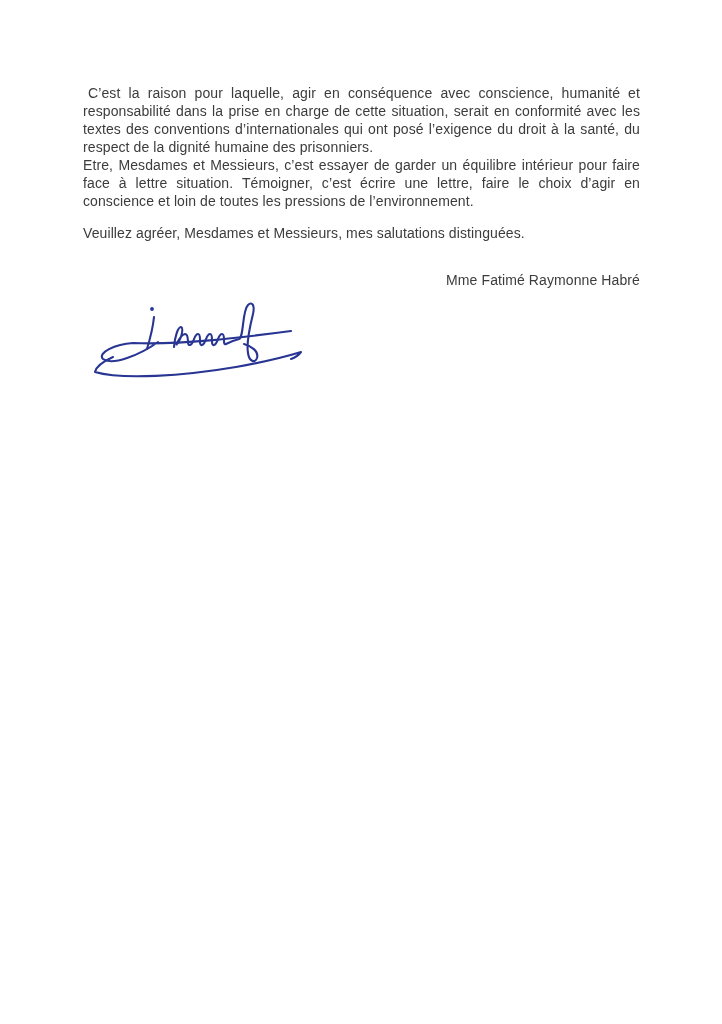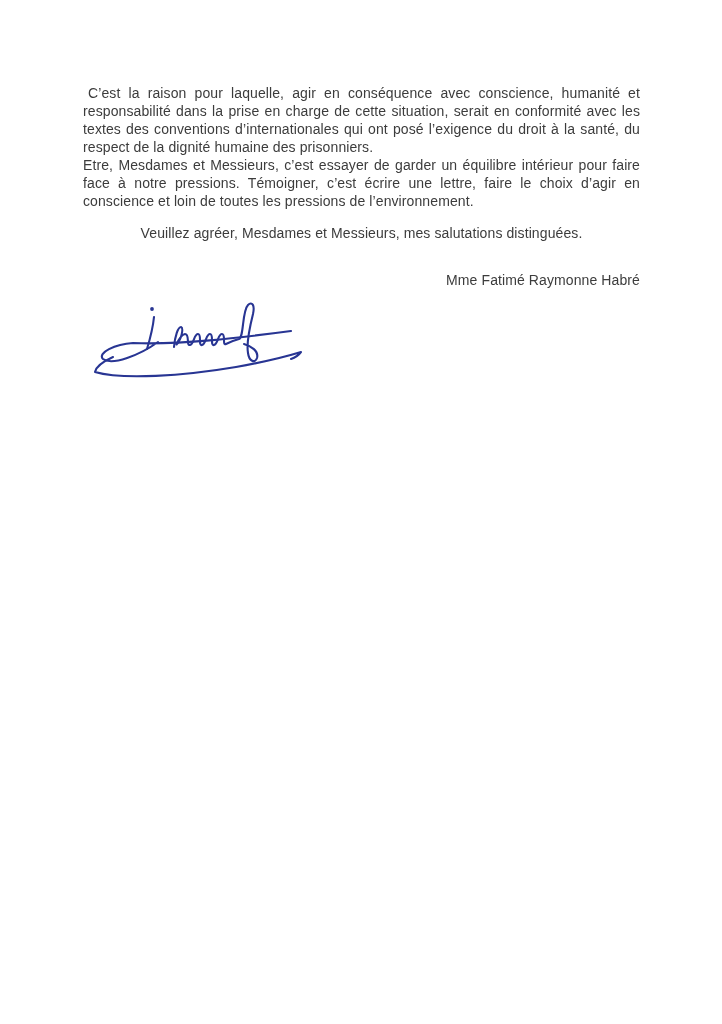--- a/index.html
+++ b/index.html
@@ -20,21 +20,21 @@
     line-height: 18px;
     letter-spacing: 0.1px;
   }
   .para {
     margin: 0;
     text-align: justify;
   }
   .para-first { text-indent: 5px; }
   .closing {
     margin: 14px 0 0 0;
-    text-align: center;
+    text-align: left;
   }
   .signatory {
     margin: 29px 0 0 0;
     text-align: right;
   }
   .signature {
     position: absolute;
     left: 88px;
     top: 296px;
     width: 220px;
@@ -55,21 +55,21 @@
     line-height: 16px;
   }
 </style>
 </head>
 <body>
 
 <div class="page" style="color: rgb(60, 60, 60);">
 
   <div class="text-block">
     <p class="para para-first">C’est la raison pour laquelle, agir en conséquence avec conscience, humanité et responsabilité dans la prise en charge de cette situation, serait en conformité avec les textes des conventions d’internationales qui ont posé l’exigence du droit à la santé, du respect de la dignité humaine des prisonniers.</p>
-    <p class="para">Etre, Mesdames et Messieurs, c’est essayer de garder un équilibre intérieur pour faire face à notre pressions. Témoigner, c’est écrire une lettre, faire le choix d’agir en conscience et loin de toutes les pressions de l’environnement.</p>
+    <p class="para">Etre, Mesdames et Messieurs, c’est essayer de garder un équilibre intérieur pour faire face à lettre situation. Témoigner, c’est écrire une lettre, faire le choix d’agir en conscience et loin de toutes les pressions de l’environnement.</p>
     <p class="para closing">Veuillez agréer, Mesdames et Messieurs, mes salutations distinguées.</p>
     <p class="para signatory">Mme Fatimé Raymonne Habré</p>
   </div>
 
   <div class="signature">
     <svg viewBox="0 0 220 92" xmlns="http://www.w3.org/2000/svg">
 
       <circle cx="64" cy="13" r="1.9" fill="#283593"></circle>
 
       <path class="sig-stroke" d="M66,21 C65,31 62,43 59,53" stroke="#283593"></path>

